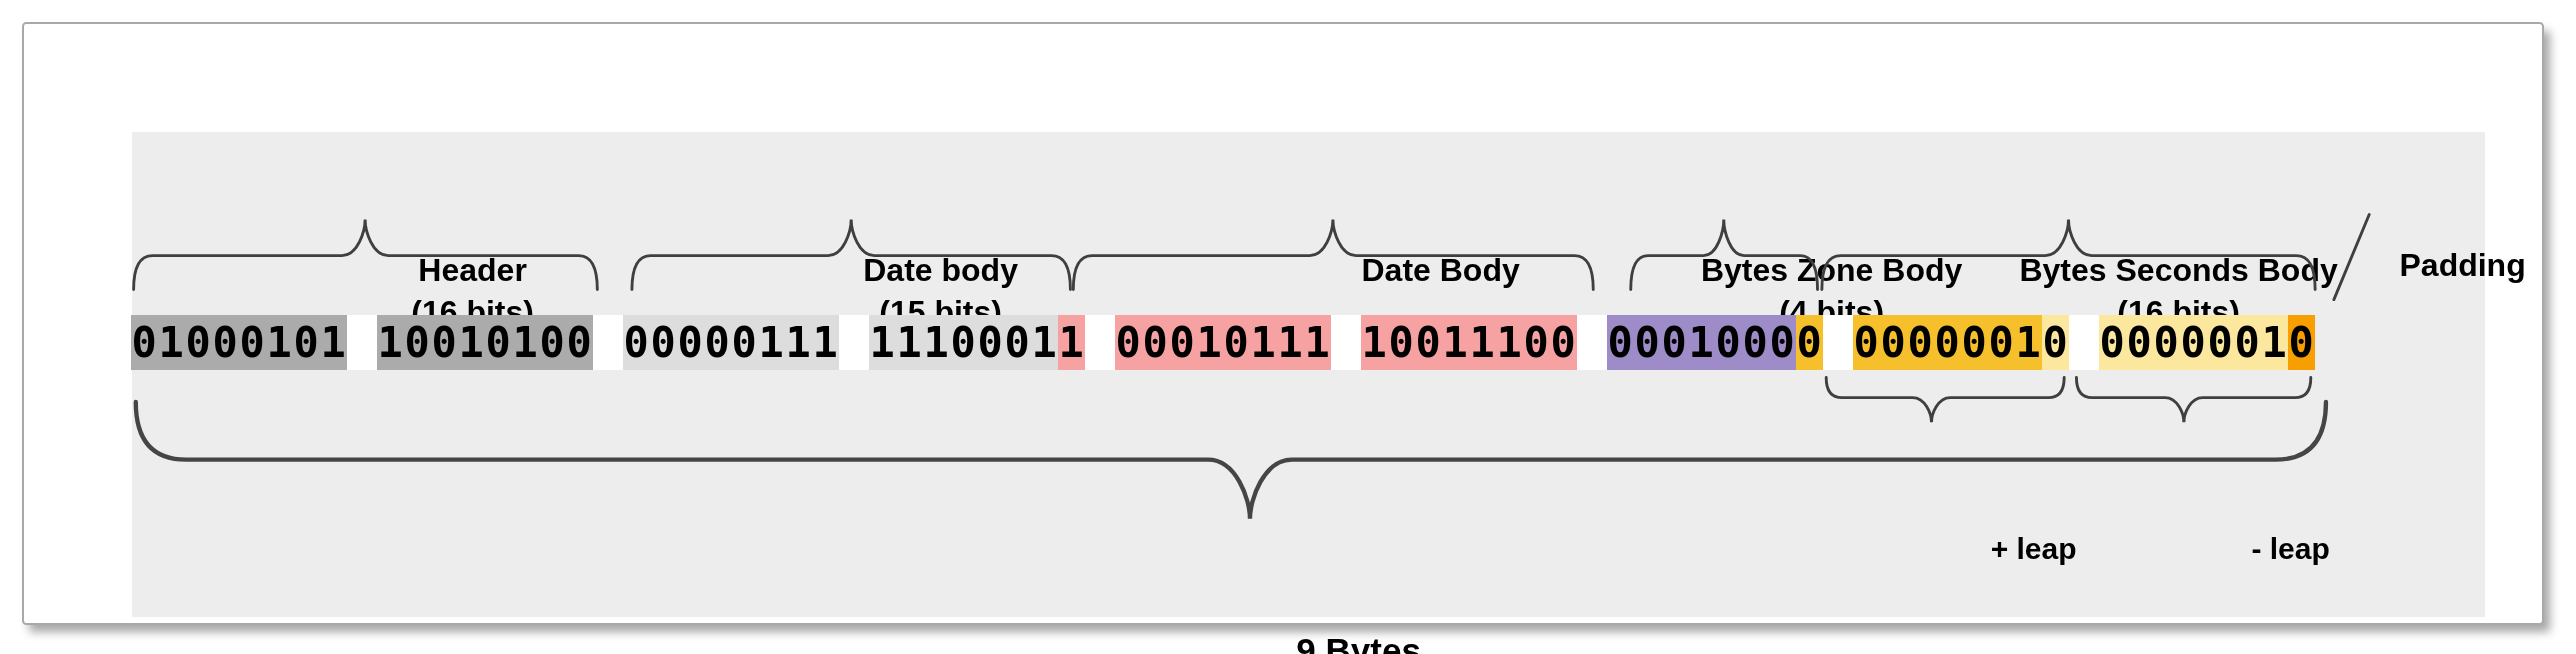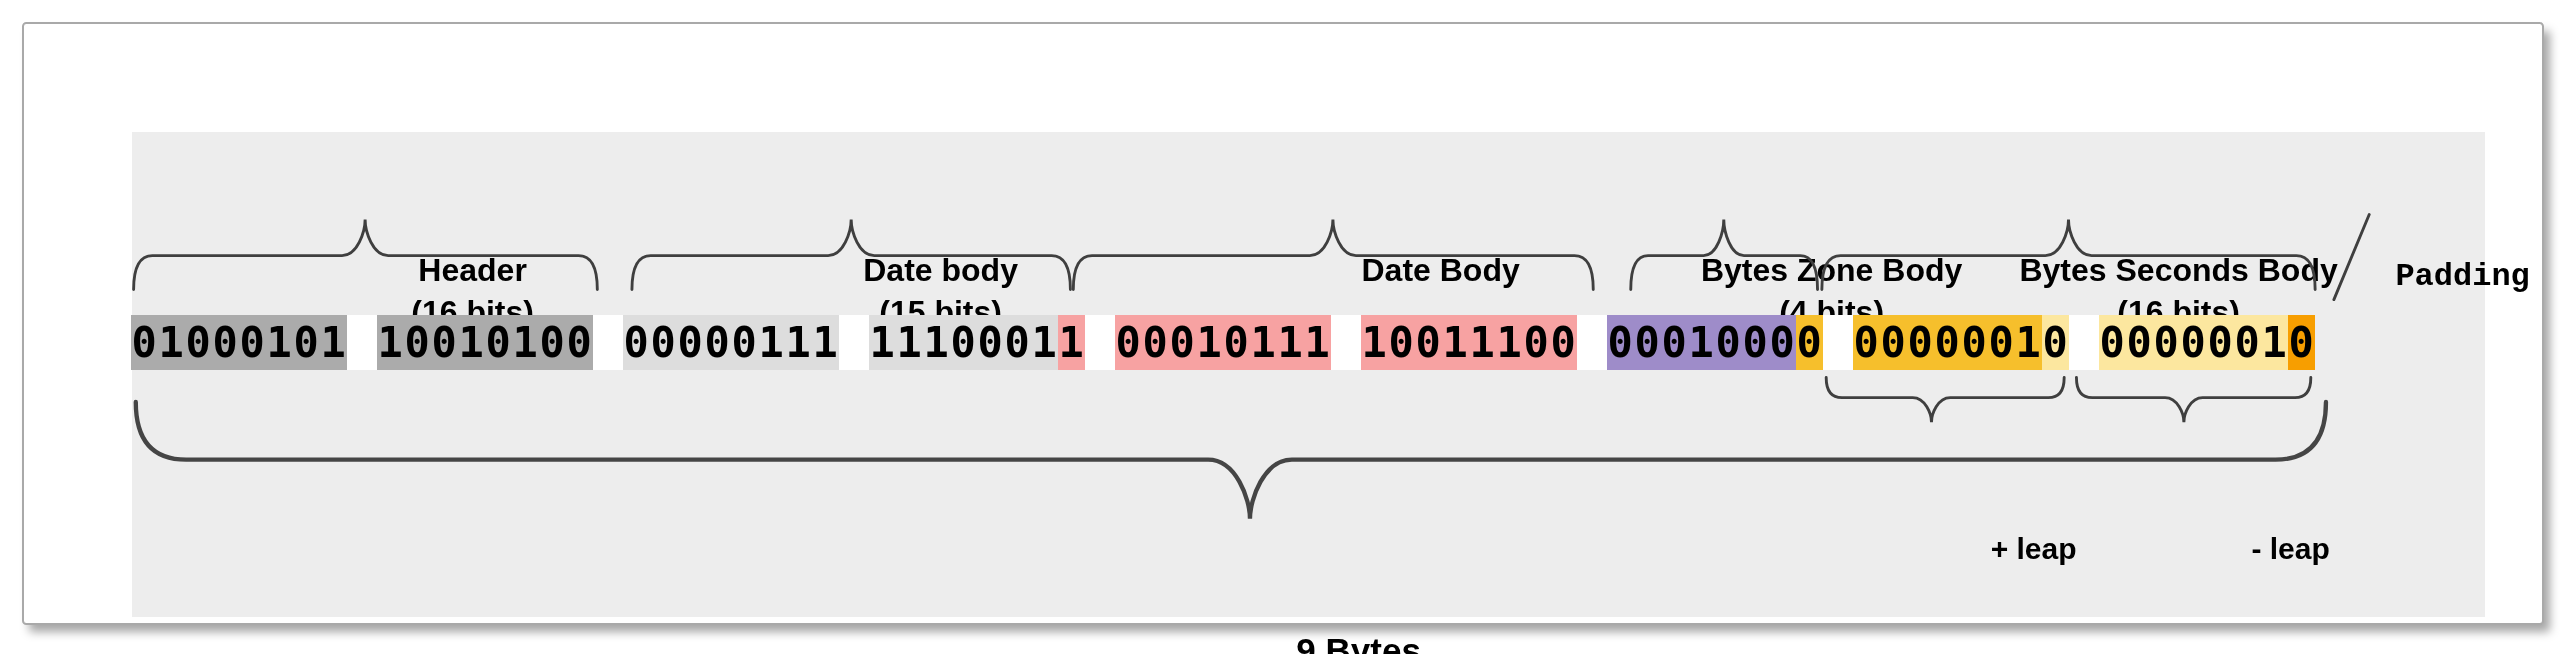--- a/index.html
+++ b/index.html
@@ -4,21 +4,21 @@
 <style>
   html,body{margin:0;padding:0;background:#ffffff;}
   .canvas{position:relative;width:2576px;height:655px;background:#ffffff;overflow:hidden;
           font-family:"Liberation Sans",sans-serif;}
   .frame{position:absolute;left:21.6px;top:21.6px;width:2518px;height:599px;background:#ffffff;
          border:2.2px solid #a9a9a9;border-radius:4.3px;
          box-shadow:6.5px 8px 10px -1.4px rgba(0,0,0,0.35);}
   .panel{position:absolute;left:108px;top:108px;width:2353px;height:485px;background:#EDEDED;}
   .sec-label{position:absolute;top:117px;transform:translateX(-50%);text-align:center;
              font-weight:bold;font-size:32px;line-height:42px;color:#000;white-space:nowrap;}
-  .sec-label.single{top:124px;font-family:Liberation Mono, monospace;}
+  .sec-label.single{top:112px;}
   .braces{position:absolute;left:0;top:0;width:2576px;height:655px;pointer-events:none;}
   .braces path{fill:none;stroke:#3f3f3f;stroke-width:4px;stroke-linecap:round;}
   .braces path.big{stroke-width:6px;stroke:#454545;}
   .braces line{stroke:#3f3f3f;stroke-width:4px;stroke-linecap:round;}
   .byte-row{position:absolute;left:88px;top:291px;height:55px;display:flex;gap:30px;
             background:#FFFFFF;padding-left:19px;}
   .byte{display:flex;}
   .bit{display:block;width:27px;height:55px;text-align:center;
        font-family:"DejaVu Sans Mono",monospace;font-weight:bold;font-size:42px;line-height:55px;color:#000;}
   .sub-label{position:absolute;top:401px;transform:translateX(-50%);font-weight:bold;

